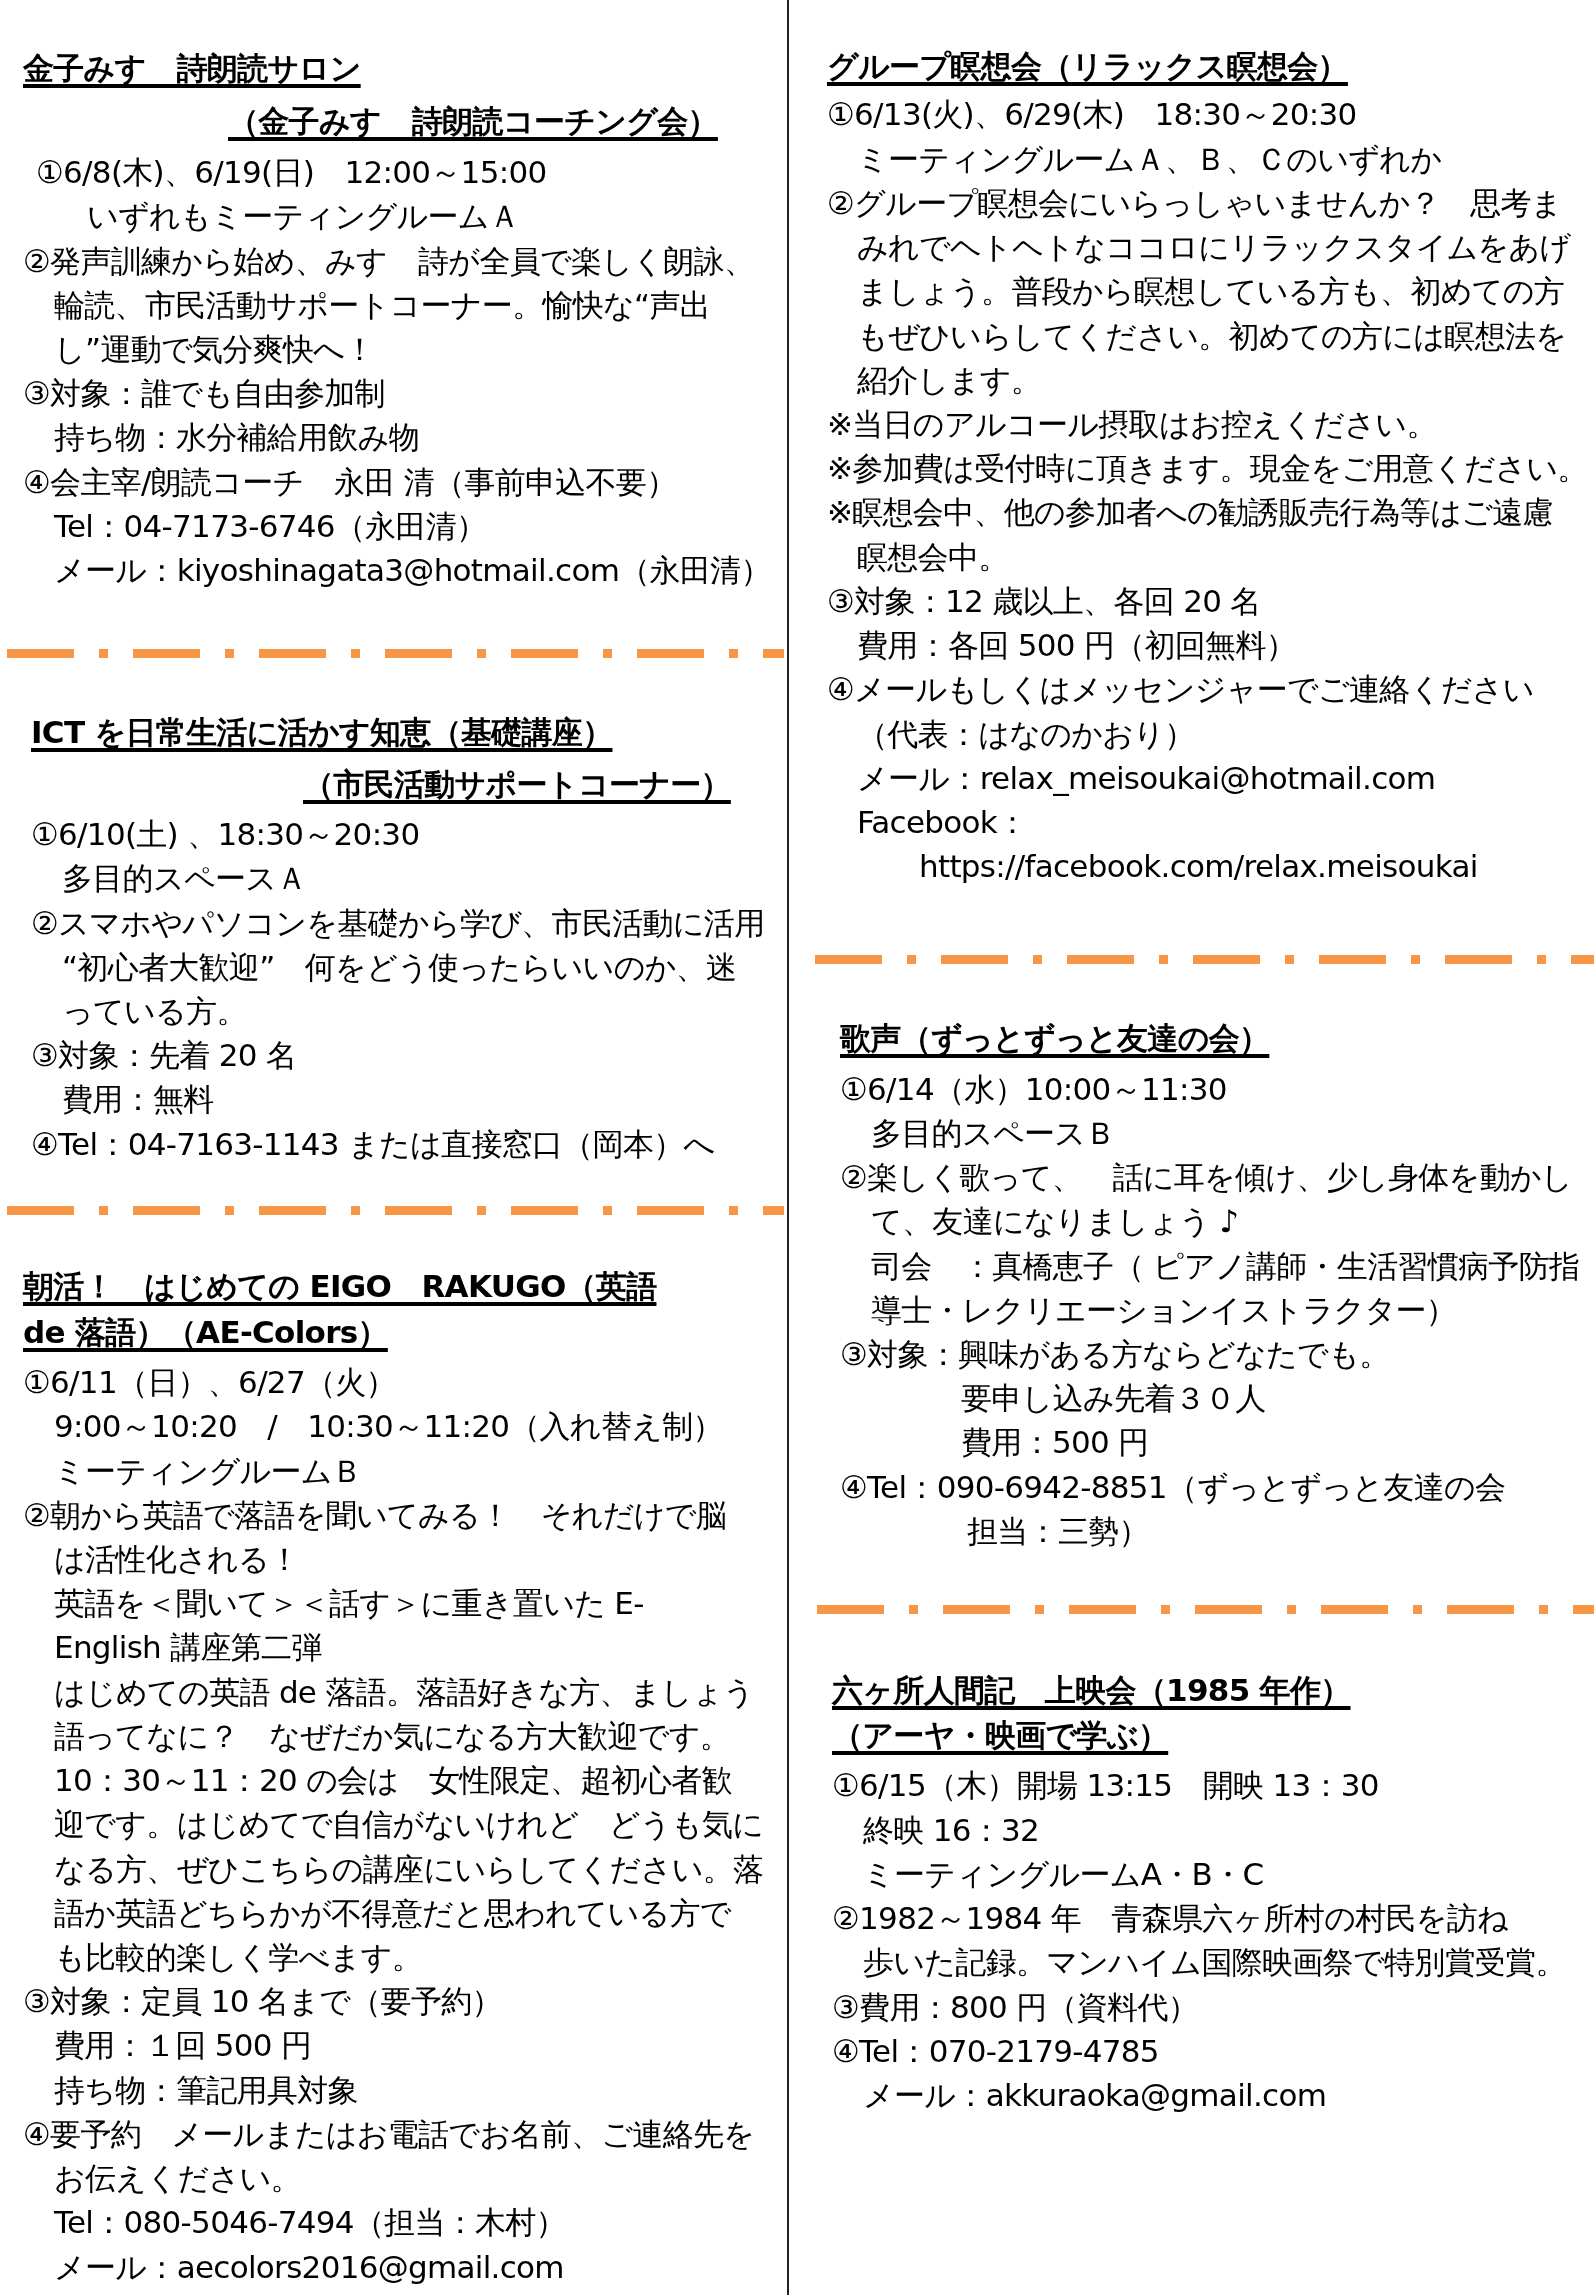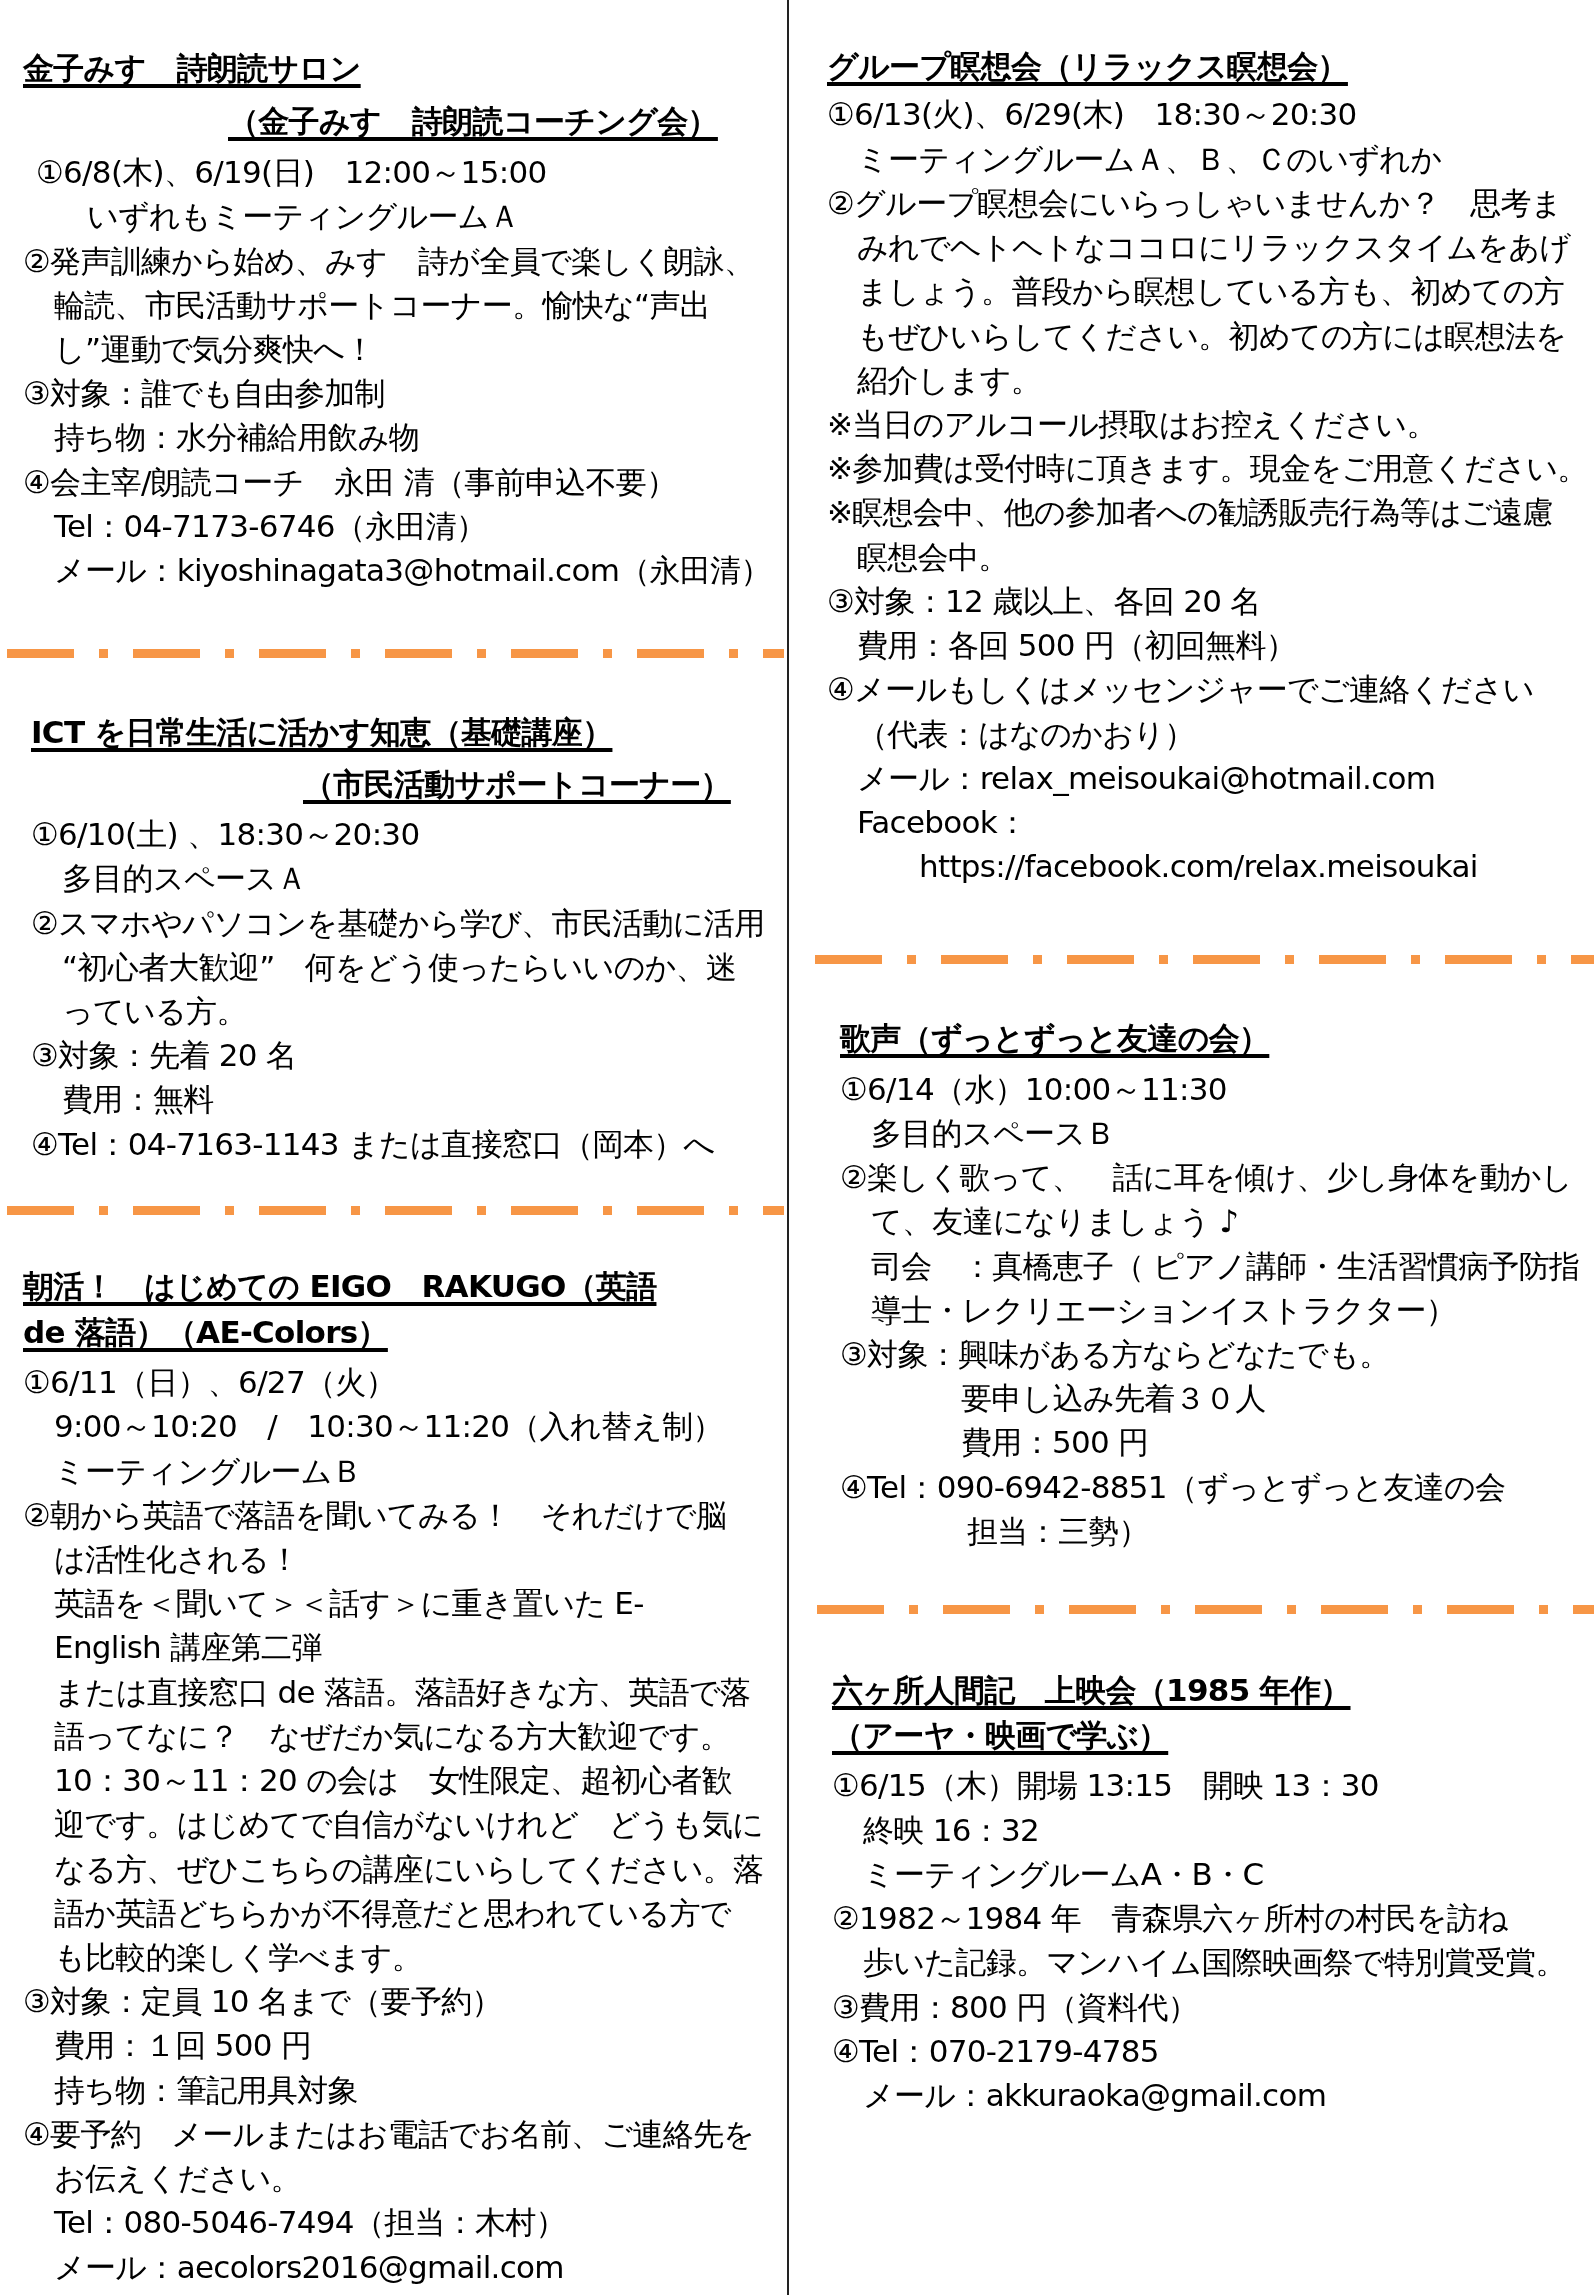--- a/index.html
+++ b/index.html
@@ -61,21 +61,21 @@
   <div>
     <div class="title" style="left:23px;top:1266px;">朝活！　はじめての EIGO　RAKUGO（英語</div>
     <div class="title" style="left:23px;top:1312px;">de 落語）（AE-Colors）</div>
     <div class="line" style="left:23px;top:1360px;">①6/11（日）、6/27（火）</div>
     <div class="line" style="left:54px;top:1404px;">9:00～10:20　/　10:30～11:20（入れ替え制）</div>
     <div class="line" style="left:54px;top:1449px;">ミーティングルームＢ</div>
     <div class="line" style="left:23px;top:1493px;">②朝から英語で落語を聞いてみる！　それだけで脳</div>
     <div class="line" style="left:54px;top:1537px;">は活性化される！</div>
     <div class="line" style="left:54px;top:1581px;">英語を＜聞いて＞＜話す＞に重き置いた E-</div>
     <div class="line" style="left:54px;top:1625px;">English 講座第二弾</div>
-    <div class="line" style="left:54px;top:1670px;">または直接窓口 de 落語。落語好きな方、英語で落</div>
+    <div class="line" style="left:54px;top:1670px;">はじめての英語 de 落語。落語好きな方、ましょう</div>
     <div class="line" style="left:54px;top:1714px;">語ってなに？　なぜだか気になる方大歓迎です。</div>
     <div class="line" style="left:54px;top:1758px;">10：30～11：20 の会は　女性限定、超初心者歓</div>
     <div class="line" style="left:54px;top:1802px;">迎です。はじめてで自信がないけれど　どうも気に</div>
     <div class="line" style="left:54px;top:1847px;">なる方、ぜひこちらの講座にいらしてください。落</div>
     <div class="line" style="left:54px;top:1891px;">語か英語どちらかが不得意だと思われている方で</div>
     <div class="line" style="left:54px;top:1935px;">も比較的楽しく学べます。</div>
     <div class="line" style="left:23px;top:1979px;">③対象：定員 10 名まで（要予約）</div>
     <div class="line" style="left:54px;top:2023px;">費用：１回 500 円</div>
     <div class="line" style="left:54px;top:2068px;">持ち物：筆記用具対象</div>
     <div class="line" style="left:23px;top:2112px;">④要予約　メールまたはお電話でお名前、ご連絡先を</div>

